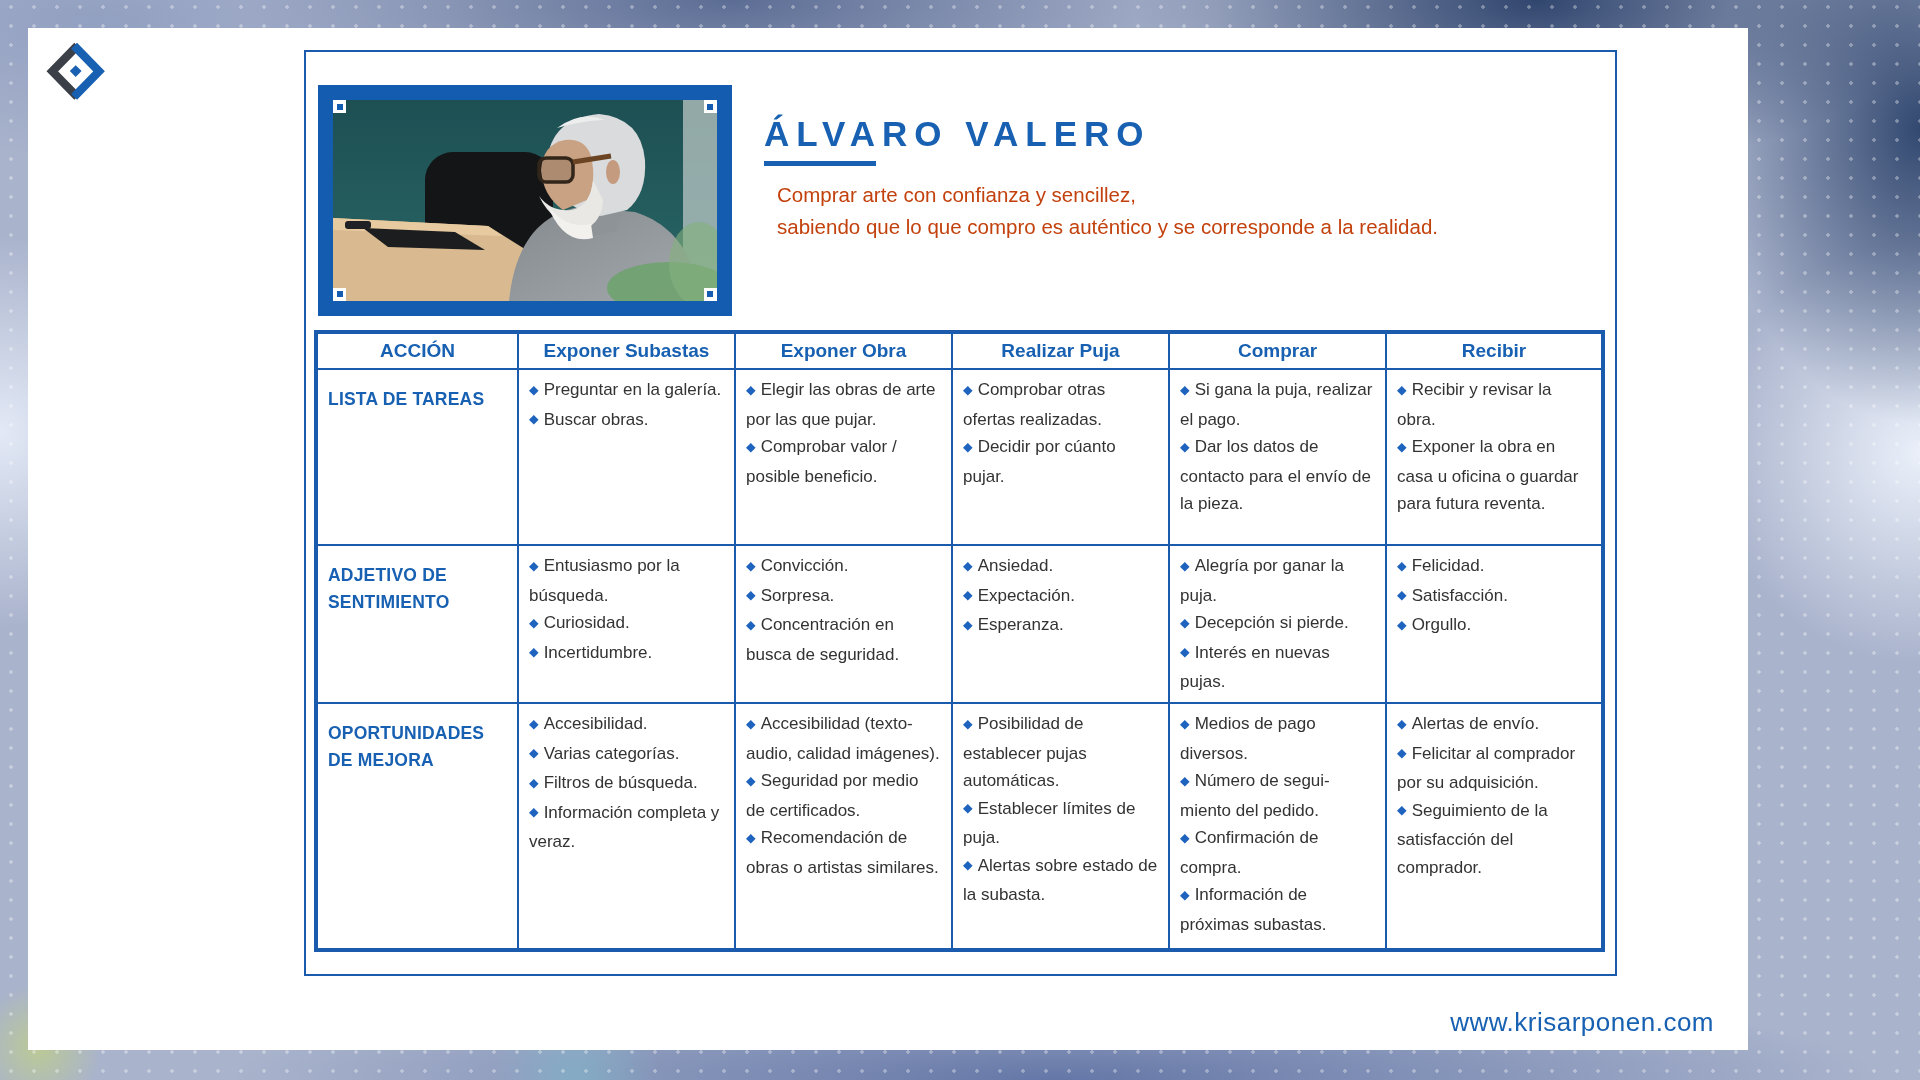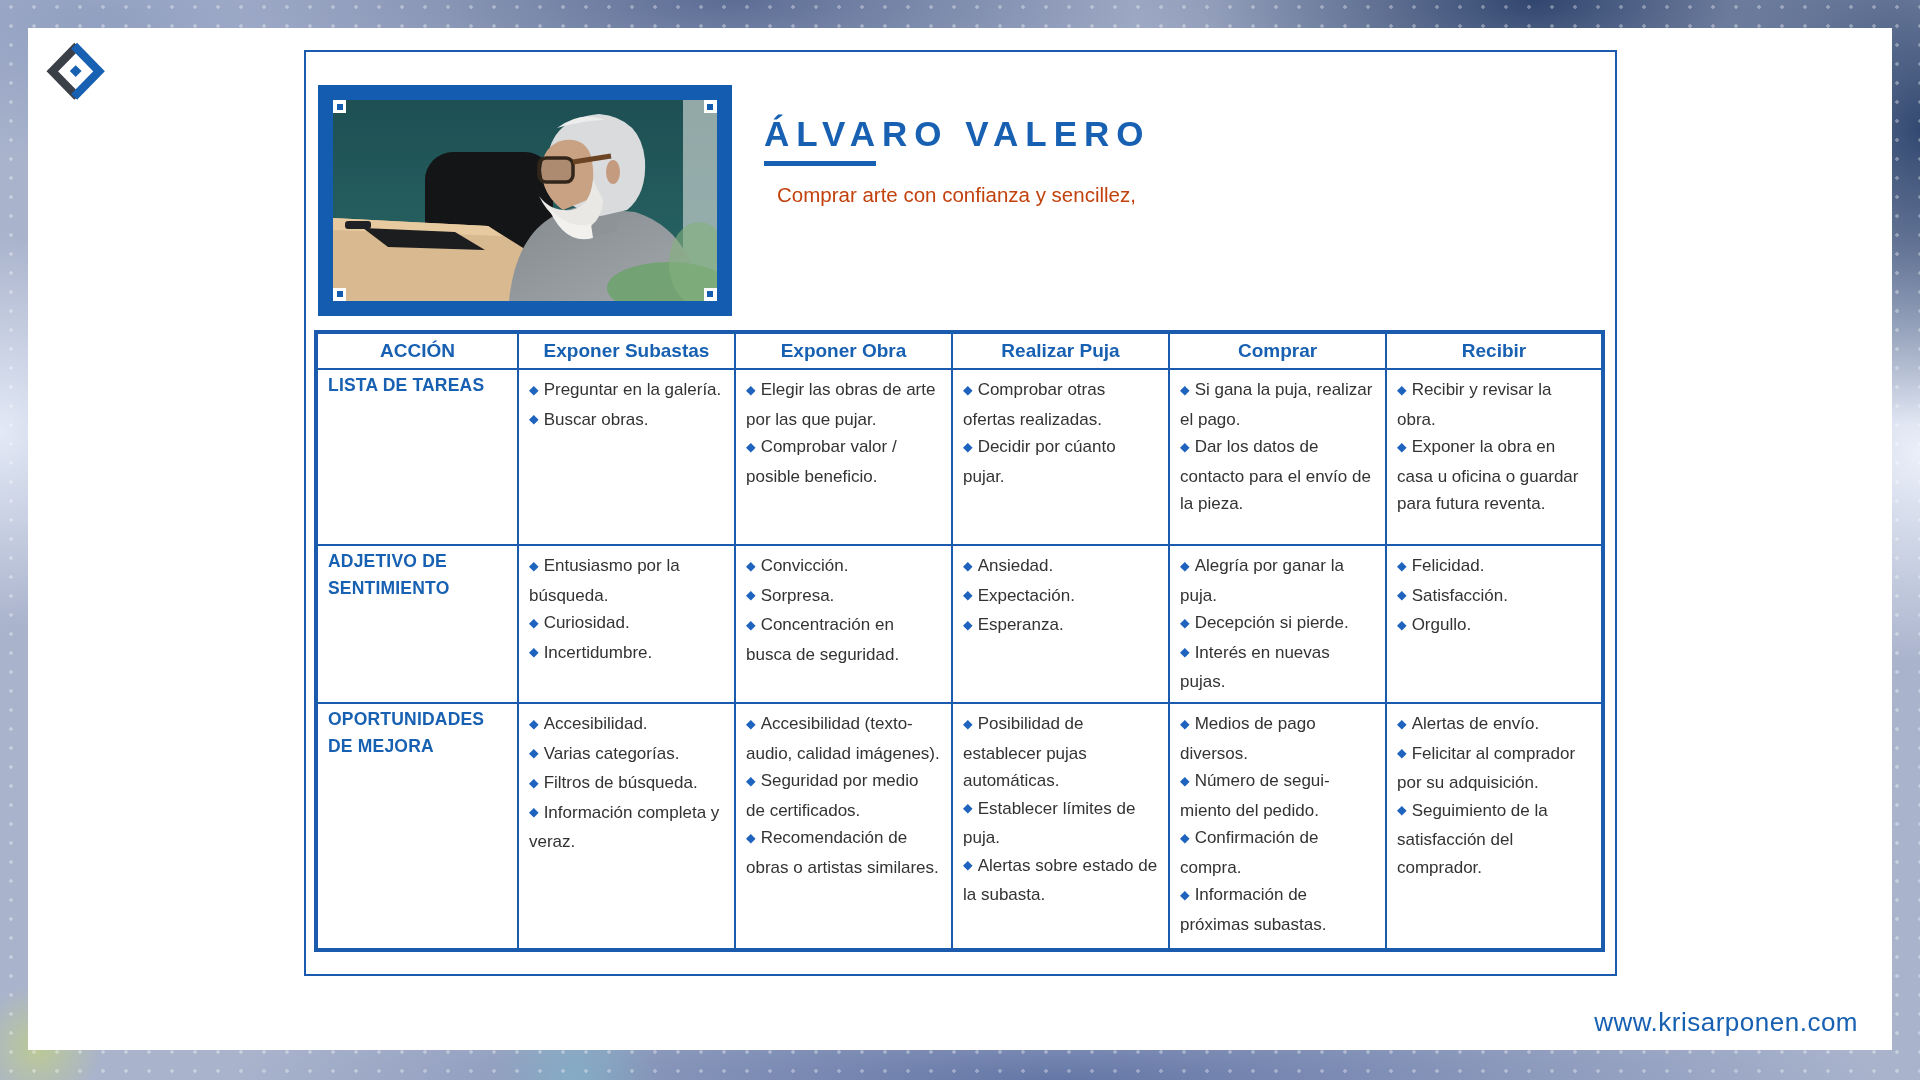--- a/index.html
+++ b/index.html
@@ -20,21 +20,21 @@
       radial-gradient(ellipse 300px 420px at 100% 12%, rgba(30,54,96,.85), transparent 70%),
       radial-gradient(circle 300px at 100% 42%, rgba(238,243,252,.95), transparent 70%),
       radial-gradient(circle 280px at 0% 40%, rgba(230,236,248,.95), transparent 70%),
       radial-gradient(circle 90px at 2% 97%, rgba(198,214,120,.65), transparent 70%),
       radial-gradient(circle 120px at 30% 100%, rgba(120,200,210,.4), transparent 70%),
       radial-gradient(ellipse 1100px 140px at 55% 100%, rgba(88,108,160,.85), transparent 75%),
       radial-gradient(ellipse 500px 200px at 5% 2%, rgba(140,155,190,.8), transparent 70%);
     background-size:23px 19px,100% 100%,100% 100%,100% 100%,100% 100%,100% 100%,100% 100%,100% 100%,100% 100%,100% 100%;
   }
   .card{
-    position:absolute;left:28px;top:28px;width:1864px;height:1022px;
+    position:absolute;left:28px;top:28px;width:1720px;height:1022px;
     background:#ffffff;
   }
   
   .logo{position:absolute;left:16px;top:12px;width:64px;height:64px;}
   
   .frame{
     position:absolute;left:276px;top:22px;width:1313px;height:926px;
     border:2px solid var(--border);
   }
   
@@ -68,21 +68,21 @@
     vertical-align:top;text-align:left;
     padding:6px 9px 6px 10px;
   }
   .journey thead th{
     text-align:center;vertical-align:middle;
     color:var(--blue);font-size:19px;font-weight:700;
     height:37px;padding:4px 2px;
   }
   .journey td.lbl{
     color:var(--blue);font-size:17.5px;font-weight:700;line-height:27px;
-    padding-top:2px;letter-spacing:.2px;
+    padding-top:16px;letter-spacing:.2px;
   }
   .journey tbody tr.r1 td{height:176px;}
   .journey tbody tr.r2 td{height:158px;}
   .journey tbody tr.r3 td{height:247px;}
   .item{color:var(--txt);font-size:17px;line-height:27.5px;}
   .blt{color:var(--bullet);font-size:12.5px;margin-right:5px;position:relative;top:-1.5px;}
   
   .website{
     position:absolute;right:34px;bottom:12px;
     color:var(--blue);font-size:26px;letter-spacing:.5px;
@@ -150,20 +150,21 @@
       <span class="px w" style="left:15px;bottom:15px;width:13px;height:13px"></span>
       <span class="px b" style="left:19px;bottom:19px;width:6px;height:6px"></span>
       <span class="px w" style="right:15px;bottom:15px;width:13px;height:13px"></span>
       <span class="px b" style="right:19px;bottom:19px;width:6px;height:6px"></span>
     </div>
 
     <div class="head-block">
       <div class="persona-name">ÁLVARO VALERO</div>
       <div class="objetivo-bar"></div>
       <div class="obj-text first">Comprar arte con confianza y sencillez,</div>
+      <div class="obj-text">sabiendo que lo que compro es auténtico y se corresponde a la realidad.</div>
     </div>
 
     <table class="journey">
       <colgroup>
         <col style="width:202px">
           <col style="width:217px">
           <col style="width:217px">
         <col style="width:217px">
           <col style="width:217px">
           <col style="width:217px">

